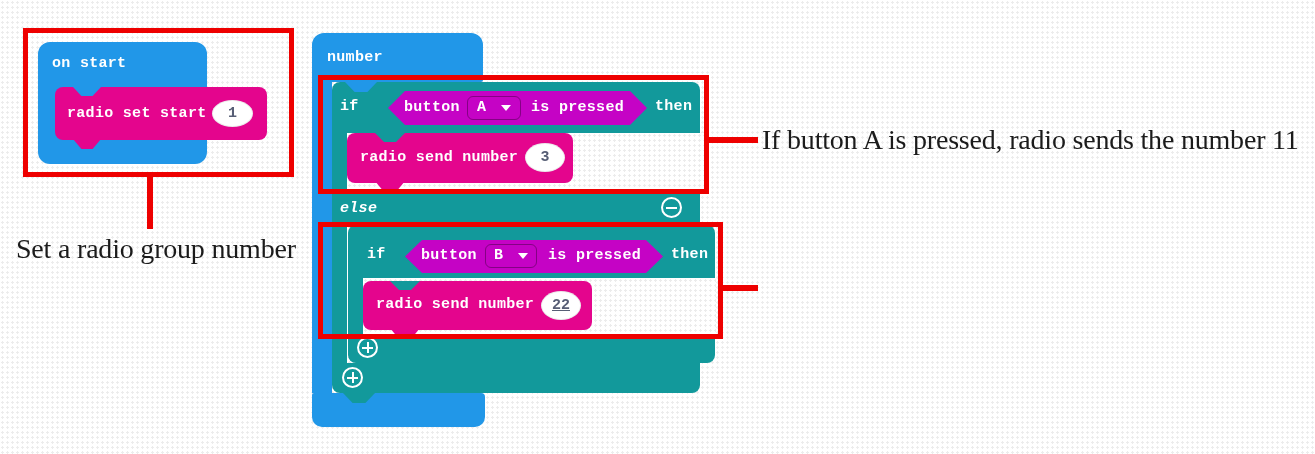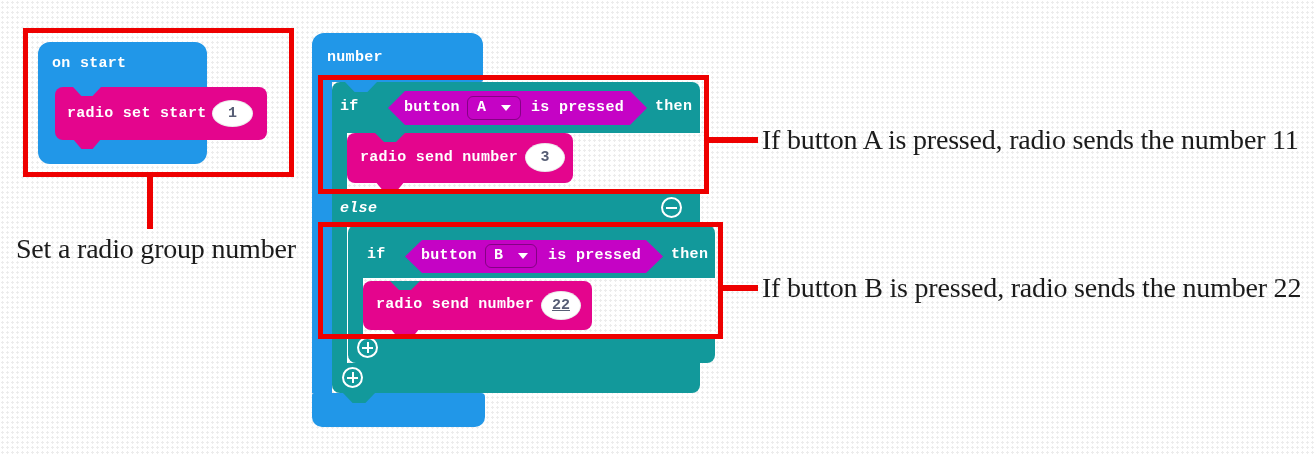--- a/index.html
+++ b/index.html
@@ -154,15 +154,14 @@
   <div class="abs circle-icon plus" id="plus-outer"></div>
 
   <div class="abs red-box" id="rb1"></div>
   <div class="abs red-bar" id="rv1"></div>
   <div class="abs note" id="note-left">Set a radio group number</div>
   <div class="abs red-box" id="rbA"></div>
   <div class="abs red-bar" id="rlA"></div>
   <div class="abs note" id="note-a">If button A is pressed, radio sends the number 11</div>
   <div class="abs red-box" id="rbB"></div>
   <div class="abs red-bar" id="rlB"></div>
-  <div class="abs note" id="note-b">If button B is pressed, radio sends the number 22</div>
 
 </div>
 
 </body></html>

